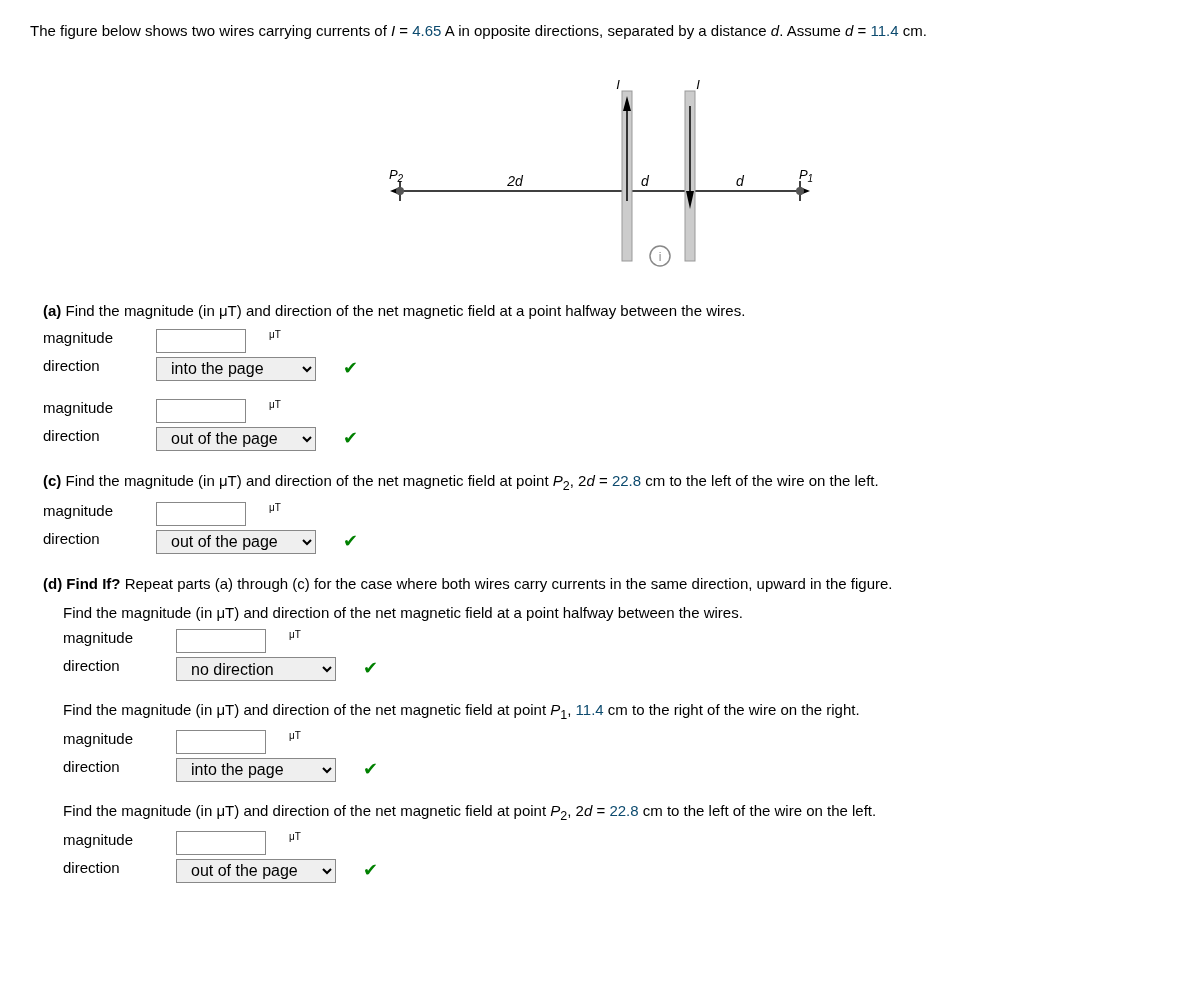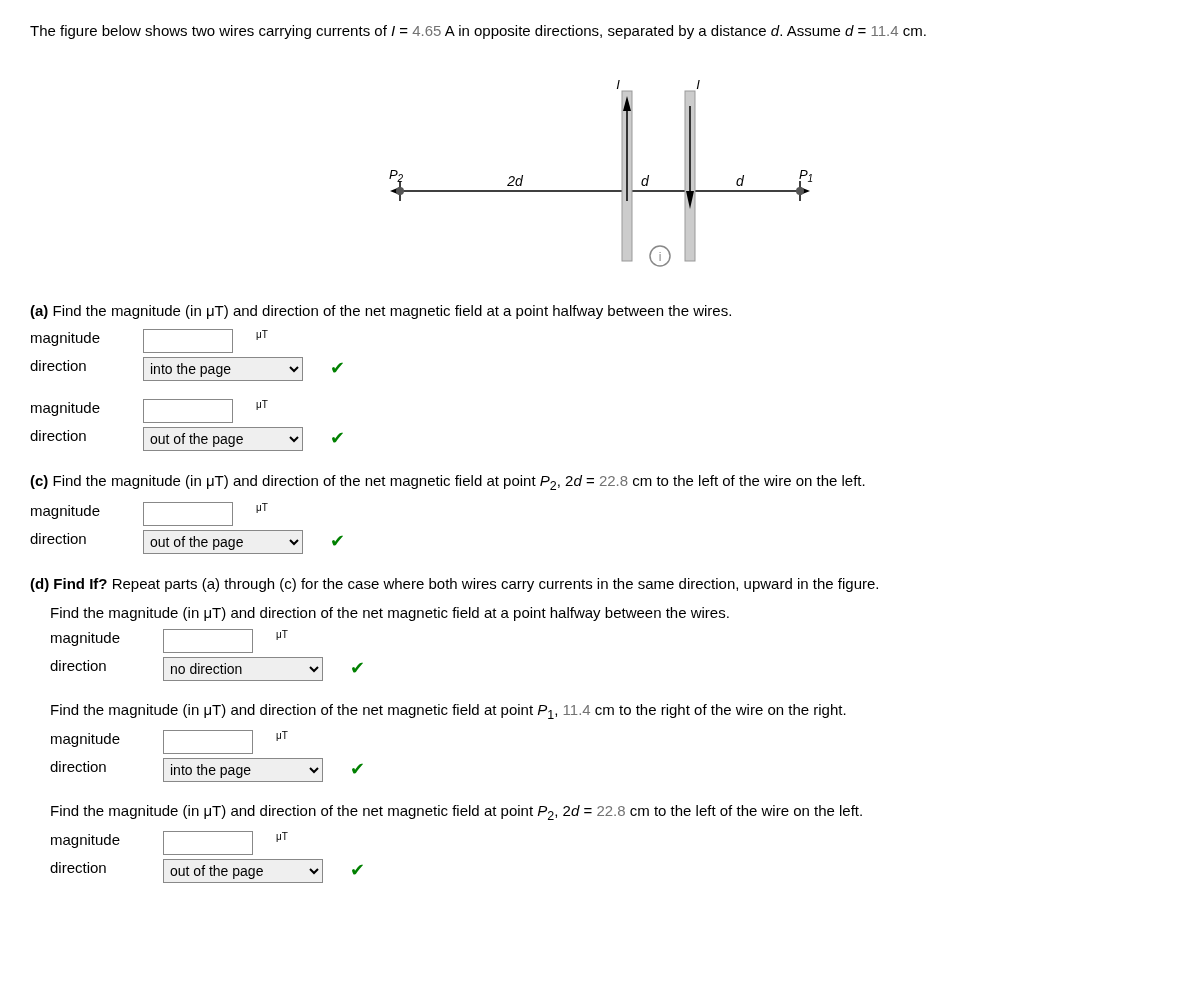--- a/index.html
+++ b/index.html
@@ -8,30 +8,31 @@
       font-size: 15px;
       background: #fff;
       color: #000;
       padding: 20px 30px;
       max-width: 1200px;
     }
     .intro {
       margin-bottom: 18px;
       line-height: 1.5;
     }
-    .highlight-red { color: #737373; font-style: normal; }
+    .highlight-red { color: #0c4a6e; font-style: normal; }
     .figure-container {
       display: flex;
       justify-content: center;
       margin-bottom: 18px;
       position: relative;
     }
     .figure-svg { display: block; }
     .part-block {
       margin-bottom: 18px;
+      margin-left: 13px;
     }
     .part-label {
       margin-bottom: 6px;
       line-height: 1.6;
     }
     .part-label b { font-weight: bold; }
     .field-row {
       display: flex;
       margin-bottom: 4px;
       gap: 23px;
@@ -47,22 +48,22 @@
       padding: 0 4px;
       font-size: 14px;
     }
     .unit-label {
       font-size: 10px;
     }
     .direction-select {
       width: 160px;
       height: 24px;
       border: 1px solid #888;
-      font-size: 14px;
-      padding: 0 2px;
+      font-size: 16px;
+      padding: 0 10px;
     }
     .check-icon {
       color: green;
       font-size: 18px;
       margin-left: 4px;
     }
     .find-text { margin-bottom: 5px; line-height: 1.5; }
   </style>
 </head>
 <body>

